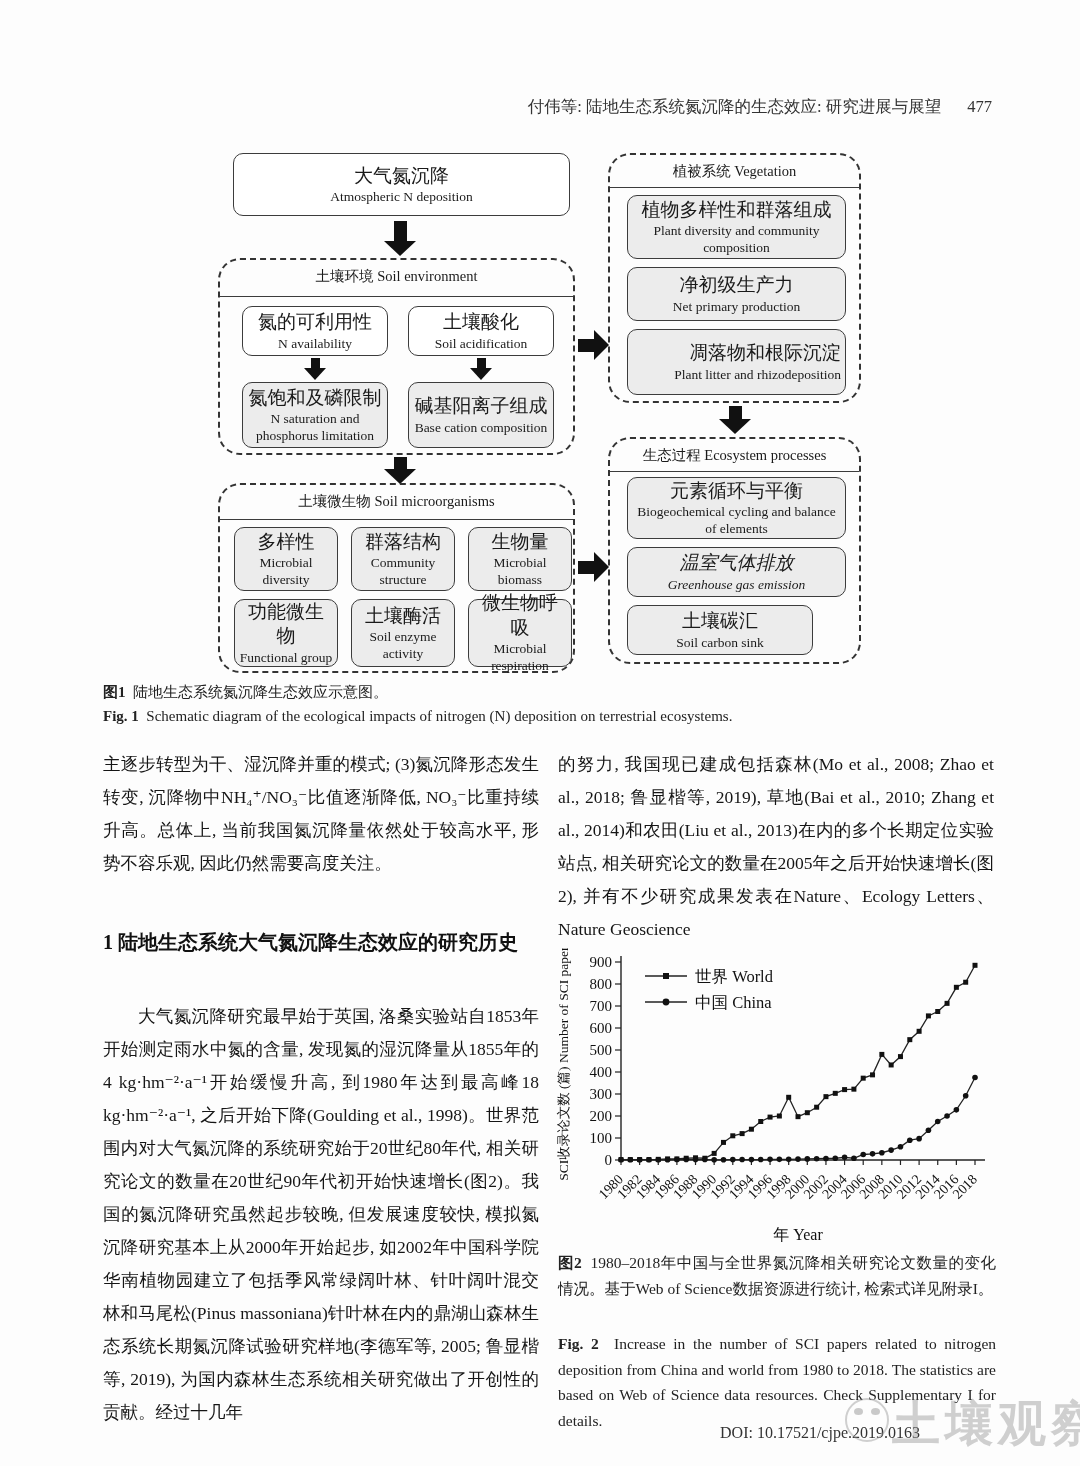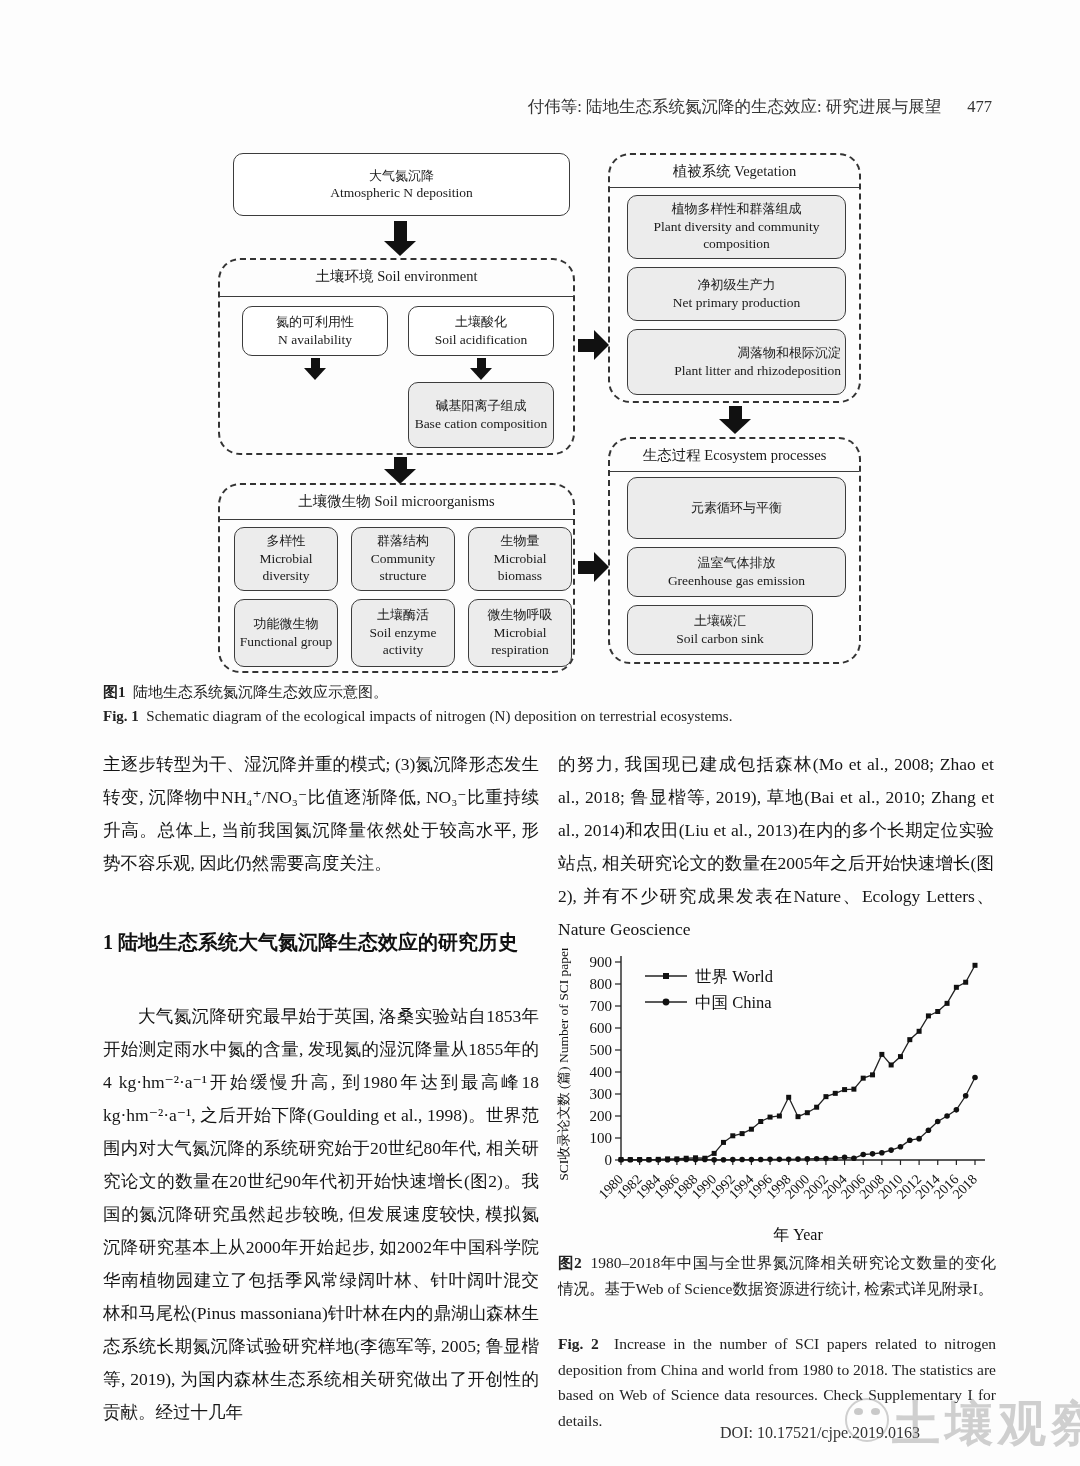--- a/index.html
+++ b/index.html
@@ -5,21 +5,21 @@
   html,body{margin:0;padding:0;background:#e8e8e8;}
   .page{position:relative;width:1080px;height:1466px;background:#fdfdfd;margin:0 auto;
         font-family:"Liberation Serif","DejaVu Serif",serif;color:#1a1a1a;overflow:hidden;}
   
   .running-head{position:absolute;top:96px;left:0;right:88px;text-align:right;font-size:16.5px;color:#333;}
   .running-head .pagenum{margin-left:26px;}
   
   .dbox{position:absolute;box-sizing:border-box;border:1.6px solid #3c3c3c;border-radius:10px;
         display:flex;flex-direction:column;align-items:center;justify-content:center;
         text-align:center;line-height:1.28;padding:2px 4px;background:#fff;}
-  .dbox .zh{font-size:13px;}
+  .dbox .zh{font-size:19px;}
   .dbox .en{font-size:13.5px;}
   .gray{background:#ececec;}
   .dcont{position:absolute;box-sizing:border-box;border:2px dashed #333;border-radius:22px;background:transparent;}
   .dcont .dtitle{position:absolute;top:7px;left:0;right:0;text-align:center;font-size:14.5px;}
   .dcont .sep{position:absolute;left:0;right:0;border-top:1.5px solid #3c3c3c;}
   .av{position:absolute;display:flex;flex-direction:column;align-items:center;}
   .av .s{width:13px;background:#111;}
   .av .h{width:0;height:0;border-left:16px solid transparent;border-right:16px solid transparent;border-top:15px solid #111;}
   .av.small .s{width:9px;}
   .av.small .h{border-left-width:11px;border-right-width:11px;border-top-width:12px;}
@@ -75,20 +75,24 @@
         <span class="en">N availability</span>
       </div>
       <div class="av small" style="left:84px;top:98px;">
         <div class="s" style="height:10px;"></div>
           <div class="h"></div>
       </div>
       <div class="av small" style="left:250px;top:98px;">
         <div class="s" style="height:10px;"></div>
           <div class="h"></div>
       </div>
+      <div class="dbox gray" style="left:22px;top:122px;width:146px;height:66px;">
+        <span class="zh">氮饱和及磷限制</span>
+        <span class="en">N saturation and phosphorus limitation</span>
+      </div>
       <div class="dbox gray" style="left:188px;top:122px;width:146px;height:66px;">
         <span class="zh">碱基阳离子组成</span>
         <span class="en">Base cation composition</span>
       </div>
     </div>
 
     <div class="ah" style="left:578px;top:330px;">
       <div class="s" style="width:16px;"></div>
         <div class="h"></div>
     </div>
@@ -152,22 +156,23 @@
     <div class="av" style="left:719px;top:406px;">
       <div class="s" style="height:13px;"></div>
         <div class="h"></div>
     </div>
 
     <div class="dcont" style="left:608px;top:437px;width:253px;height:227px;">
       <div class="dtitle">生态过程 Ecosystem processes</div>
       <div class="sep" style="top:32px;"></div>
       <div class="dbox gray" style="left:17px;top:38px;width:219px;height:62px;">
         <span class="zh">元素循环与平衡</span>
-      </div>
-      <div class="dbox gray" style="left:17px;top:108px;width:219px;height:50px;">
+        <span class="en">Biogeochemical cycling and balance of elements</span>
+      </div>
+      <div class="dbox gray" style="left:17px;top:108px;width:219px;height:50px;font-style:italic;">
         <span class="zh">温室气体排放</span>
         <span class="en">Greenhouse gas emission</span>
       </div>
       <div class="dbox gray" style="left:17px;top:166px;width:186px;height:50px;">
         <span class="zh">土壤碳汇</span>
         <span class="en">Soil carbon sink</span>
       </div>
     </div>
   </div>
 

